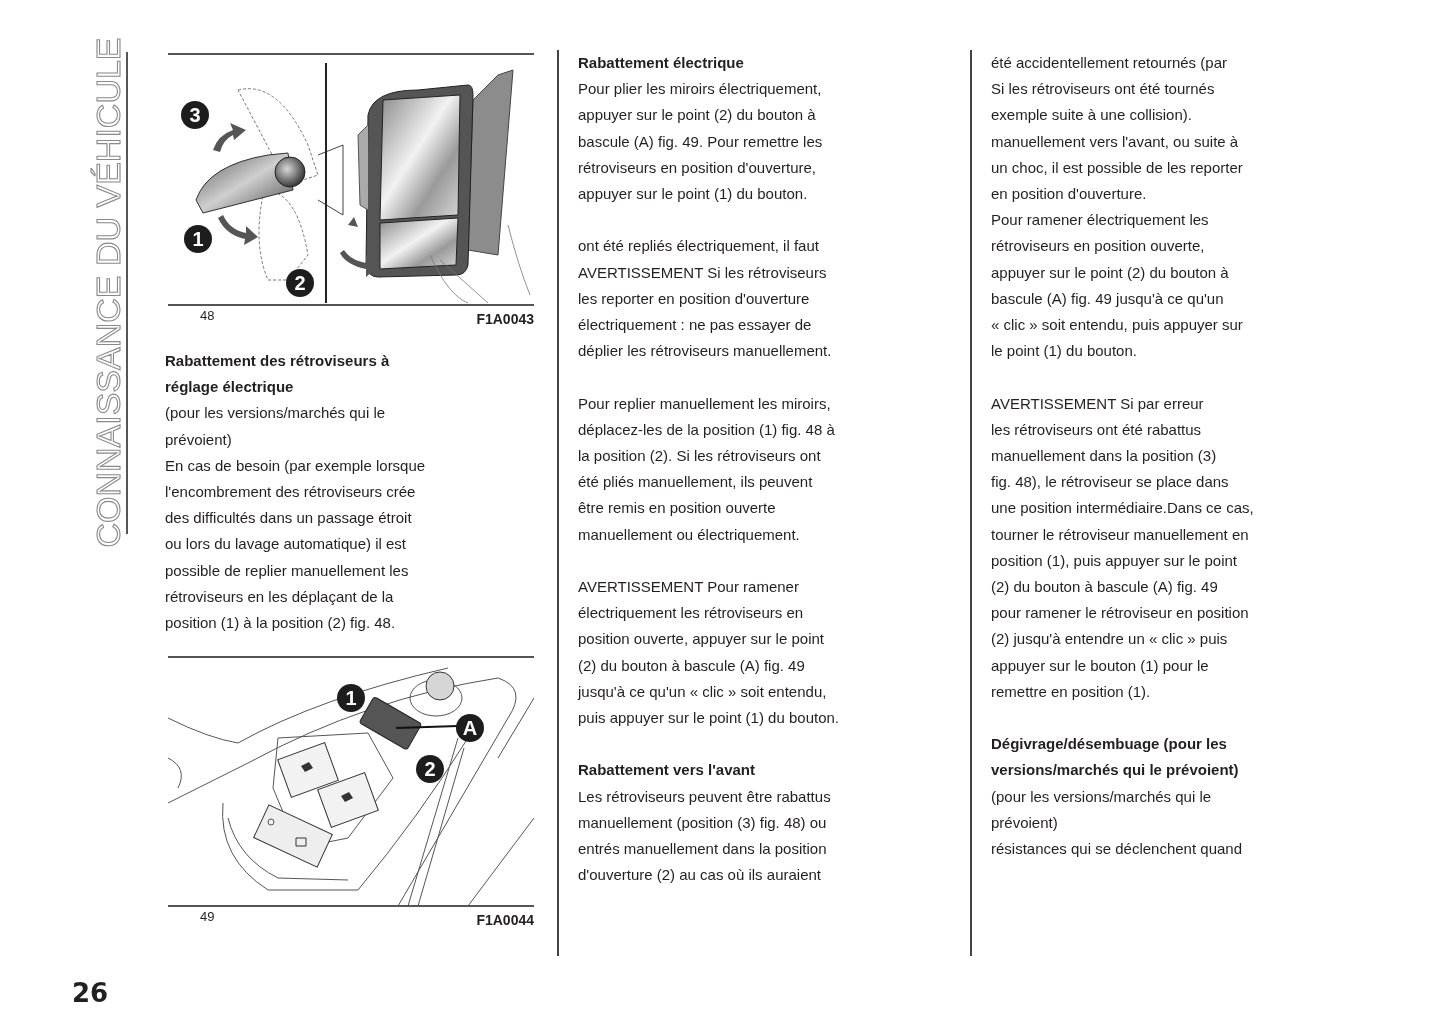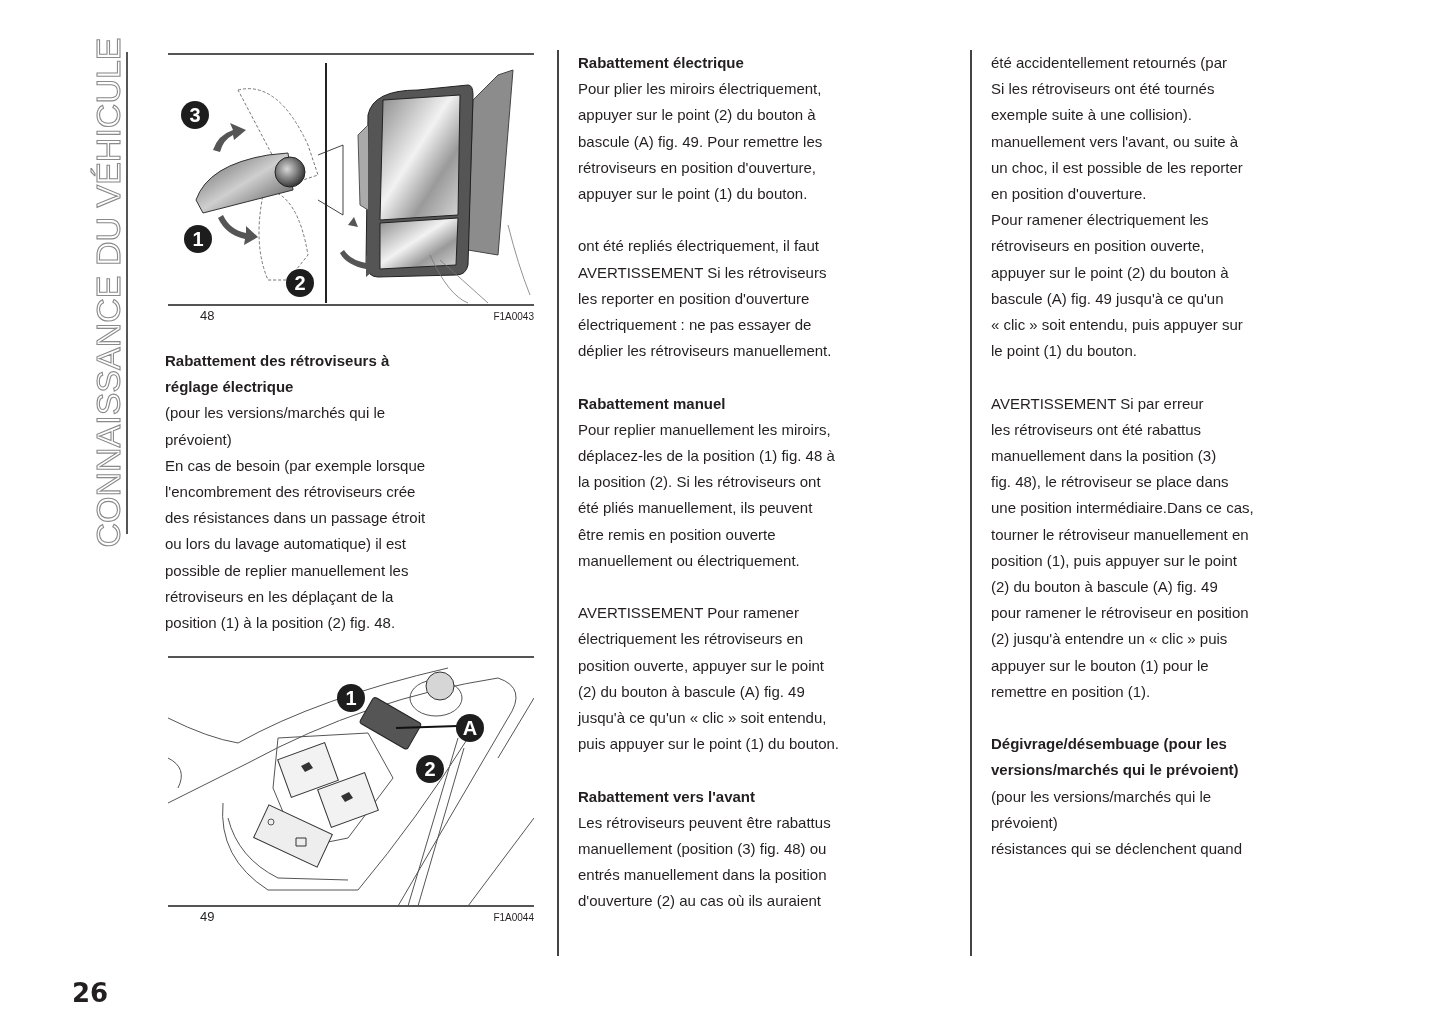--- a/index.html
+++ b/index.html
@@ -19,21 +19,21 @@
   }
   .side-rule { position: absolute; left: 126px; top: 52px; width: 1.5px; height: 482px; background: #555; }
   .page-number { position: absolute; left: 72px; top: 978px; font-size: 26px; font-weight: bold; color: #231f20; font-family: "DejaVu Sans", sans-serif; text-align: center; }
 
   .col-rule { position: absolute; width: 1.5px; background: #444; top: 50px; height: 906px; }
 
   .fig { position: absolute; left: 168px; width: 366px; }
   .fig .top-rule { position: absolute; left: 0; right: 0; top: 0; height: 2px; background: #555; }
   .fig .bottom-rule { position: absolute; left: 0; right: 0; height: 2px; background: #555; }
   .fig .fig-num { position: absolute; left: 4px; font-size: 13px; color: #231f20; margin-left: 28px; }
-  .fig .fig-code { position: absolute; right: 0; font-size: 10px; font-weight: normal; color: #231f20; }
+  .fig .fig-code { position: absolute; right: 0; font-size: 14px; font-weight: bold; color: #231f20; }
   .fig svg { position: absolute; left: 0; }
 
   .text-block { position: absolute; font-size: 15px; line-height: 26.2px; color: #231f20; }
   .text-block .h { font-weight: bold; display: block; }
   .text-block .gap { display: block; height: 26.2px; }
   .text-block .line { display: block; white-space: nowrap; }
 
   .callout { fill: #1d1d1d; }
   .callout-text { fill: #ffffff; font-family: "Liberation Sans", sans-serif; font-weight: bold; font-size: 20px; }
 </style>
@@ -107,21 +107,21 @@
   <div class="fig-code" style="top:258px;">F1A0043</div>
 </div>
 
 <div class="text-block" style="left:165px; top:348px; width:380px;">
   <span class="h line">Rabattement des rétroviseurs à</span>
   <span class="h line">réglage électrique</span>
   <span class="line">(pour les versions/marchés qui le</span>
   <span class="line">prévoient)</span>
   <span class="line">En cas de besoin (par exemple lorsque</span>
   <span class="line">l'encombrement des rétroviseurs crée</span>
-  <span class="line">des résistances dans un passage étroit</span>
+  <span class="line">des difficultés dans un passage étroit</span>
   <span class="line">ou lors du lavage automatique) il est</span>
   <span class="line">possible de replier manuellement les</span>
   <span class="line">rétroviseurs en les déplaçant de la</span>
   <span class="line">position (1) à la position (2) fig. 48.</span>
 </div>
 
 <div class="fig" style="top:656px; height:275px;">
   <div class="top-rule"></div>
   <svg width="366" height="248" viewBox="0 0 366 248" style="top:2px;">
     <g fill="none" stroke="#555" stroke-width="1">
@@ -174,21 +174,20 @@
   <span class="line">bascule (A) fig. 49. Pour remettre les</span>
   <span class="line">rétroviseurs en position d'ouverture,</span>
   <span class="line">appuyer sur le point (1) du bouton.</span>
   <span class="gap"></span>
   <span class="line">ont été repliés électriquement, il faut</span>
   <span class="line">AVERTISSEMENT Si les rétroviseurs</span>
   <span class="line">les reporter en position d'ouverture</span>
   <span class="line">électriquement : ne pas essayer de</span>
   <span class="line">déplier les rétroviseurs manuellement.</span>
   <span class="gap"></span>
-  <span class="h line">Rabattement manuel</span>
   <span class="line">Pour replier manuellement les miroirs,</span>
   <span class="line">déplacez-les de la position (1) fig. 48 à</span>
   <span class="line">la position (2). Si les rétroviseurs ont</span>
   <span class="line">été pliés manuellement, ils peuvent</span>
   <span class="line">être remis en position ouverte</span>
   <span class="line">manuellement ou électriquement.</span>
   <span class="gap"></span>
   <span class="line">AVERTISSEMENT Pour ramener</span>
   <span class="line">électriquement les rétroviseurs en</span>
   <span class="line">position ouverte, appuyer sur le point</span>

